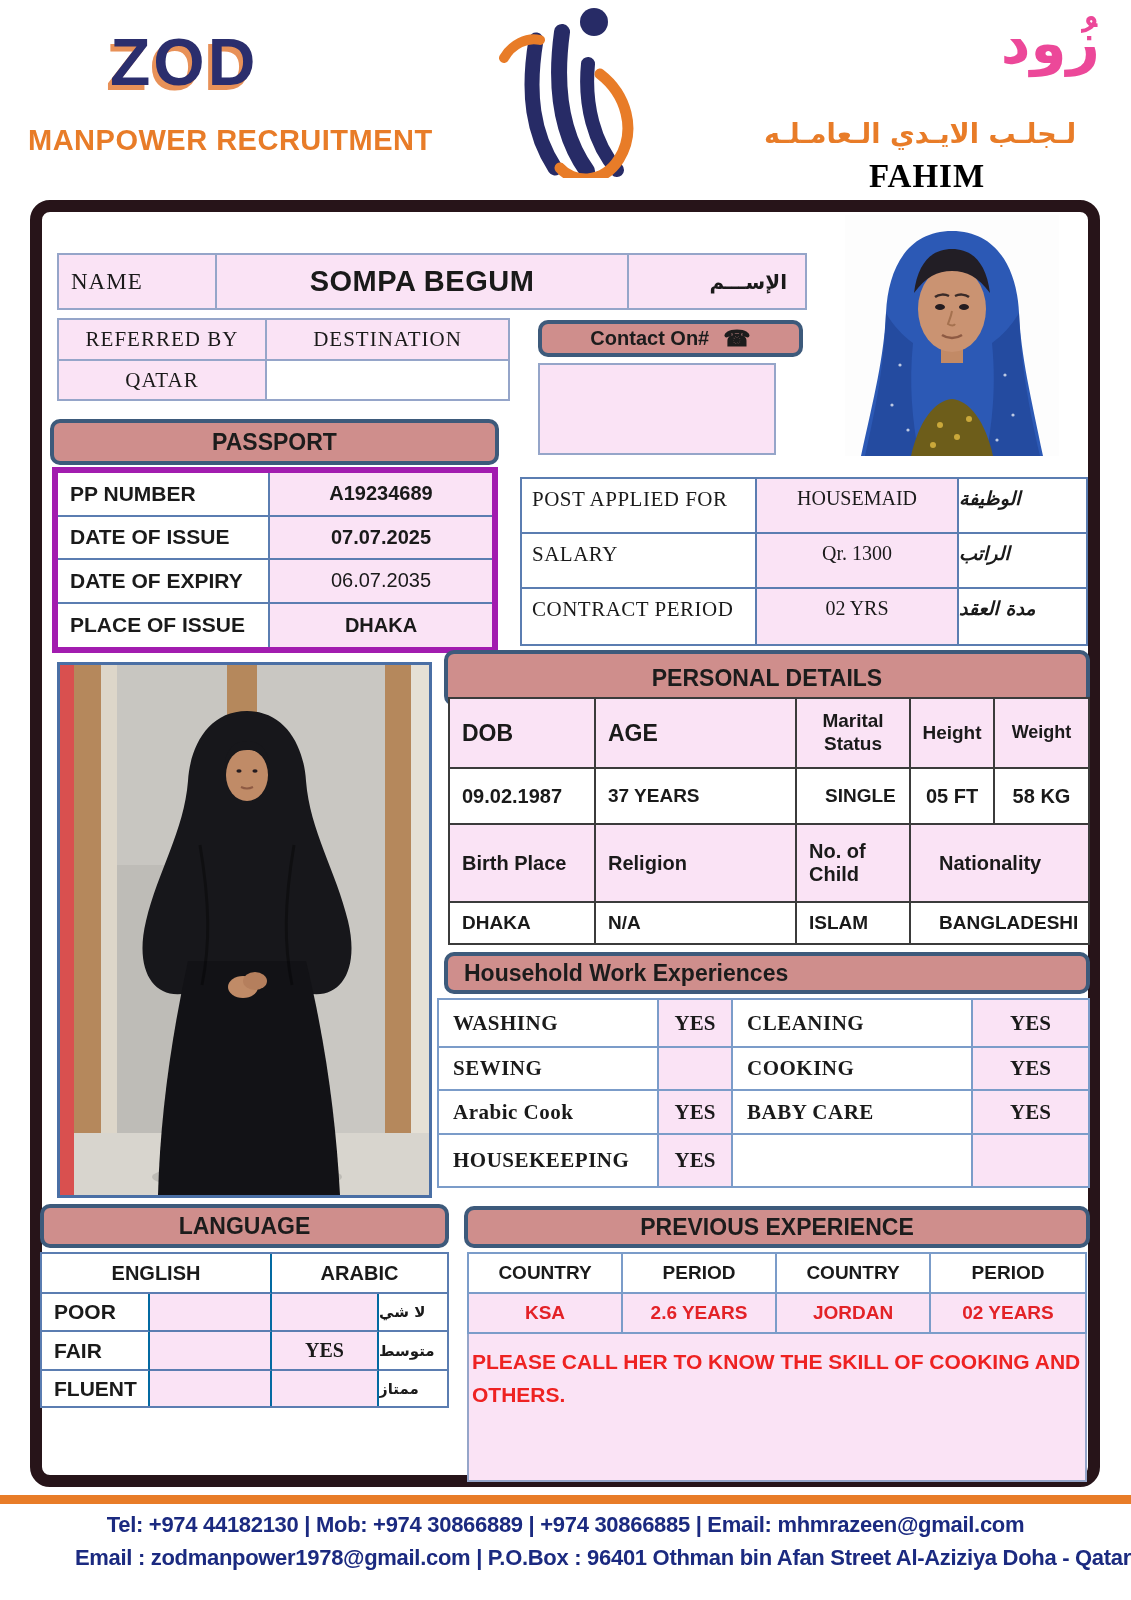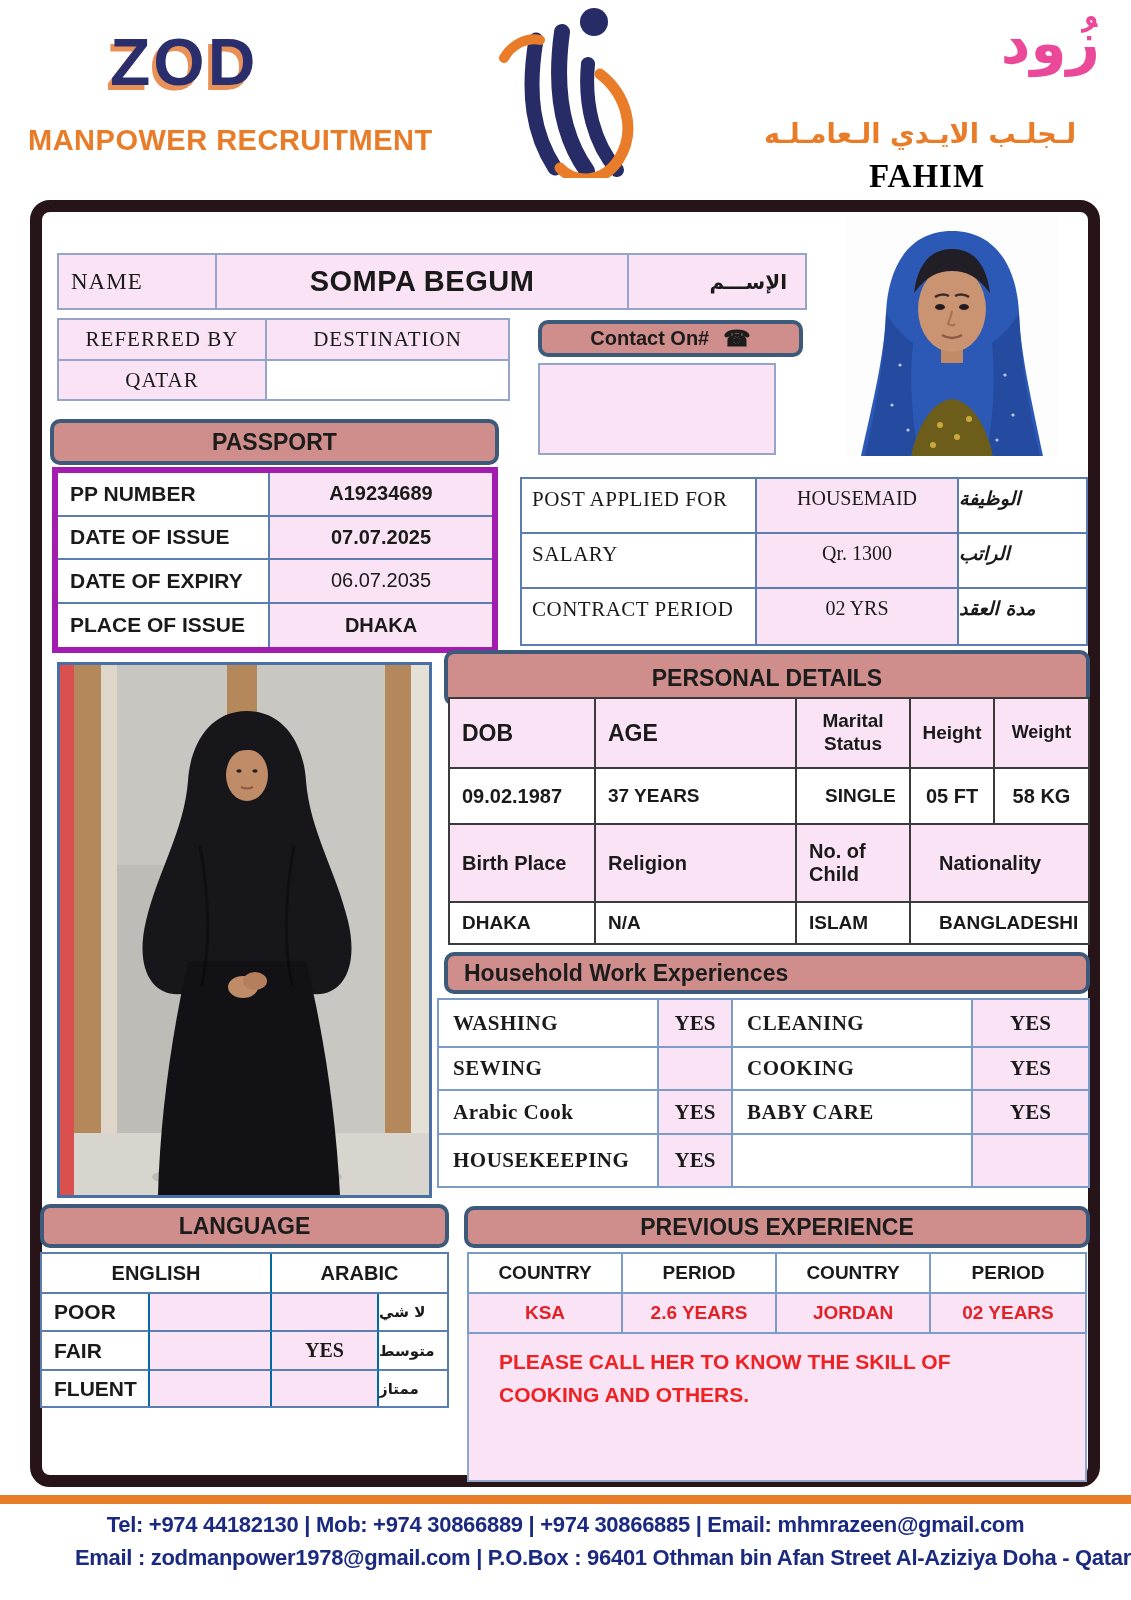--- a/index.html
+++ b/index.html
@@ -129,21 +129,21 @@
   
   .prev-hdr { left:464px; top:1206px; width:626px; height:42px; }
   .prev-tbl { left:467px; top:1252px; width:620px; height:82px;
               grid-template-columns:repeat(4,1fr); grid-template-rows:40px 1fr;
               border:2px solid #7b9cc9; }
   .prev-tbl > div { border-right:2px solid #7b9cc9; border-bottom:2px solid #7b9cc9;
                     justify-content:center; font-weight:bold; font-size:19px; }
   .prev-tbl > div:nth-child(4n) { border-right:none; }
   .prev-tbl > div:nth-child(n+5) { border-bottom:none; background:#fae3f5; color:#e32227; }
   .note-box { left:467px; top:1334px; width:620px; height:148px; background:#fae3f5;
-              border:2px solid #95a5c9; border-top:none; padding:12px 30px;
+              border:2px solid #95a5c9; border-top:none; padding:12px 3px;
               font-weight:bold; font-size:21px; color:#ee2222; line-height:1.55; }
 
   
   .foot-bar { left:0; top:1495px; width:1131px; height:9px; background:#e87c28; }
   .foot-l1 { left:0; top:1512px; width:1131px; text-align:center; font-weight:bold; font-size:22px;
              color:#1b2a80; letter-spacing:-0.3px; }
   .foot-l2 { left:0; top:1545px; width:1131px; text-align:right; font-weight:bold; font-size:22px;
              color:#1b2a80; letter-spacing:-0.3px; }
 </style>
 </head>

